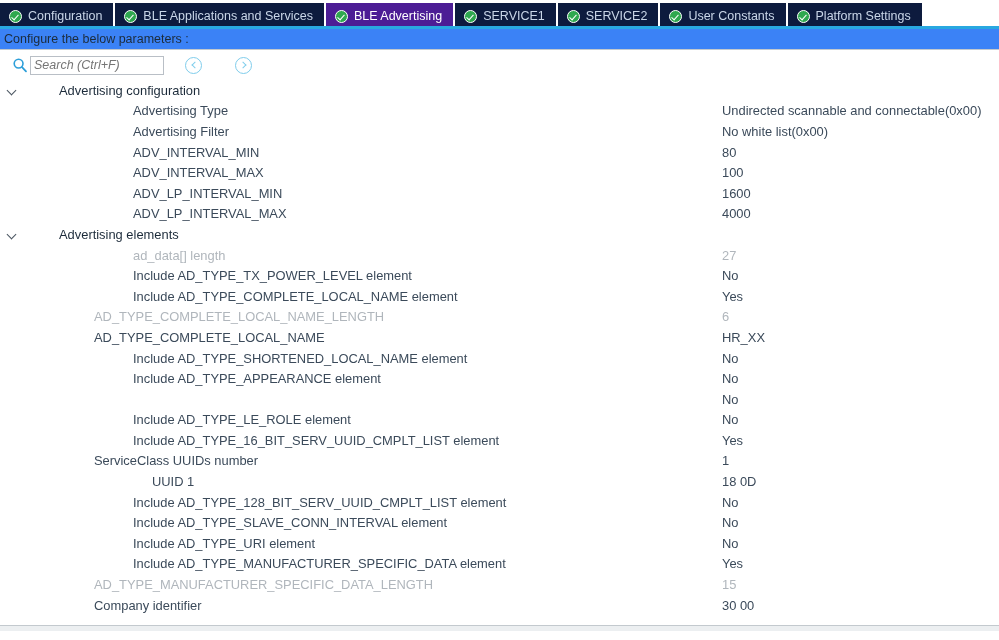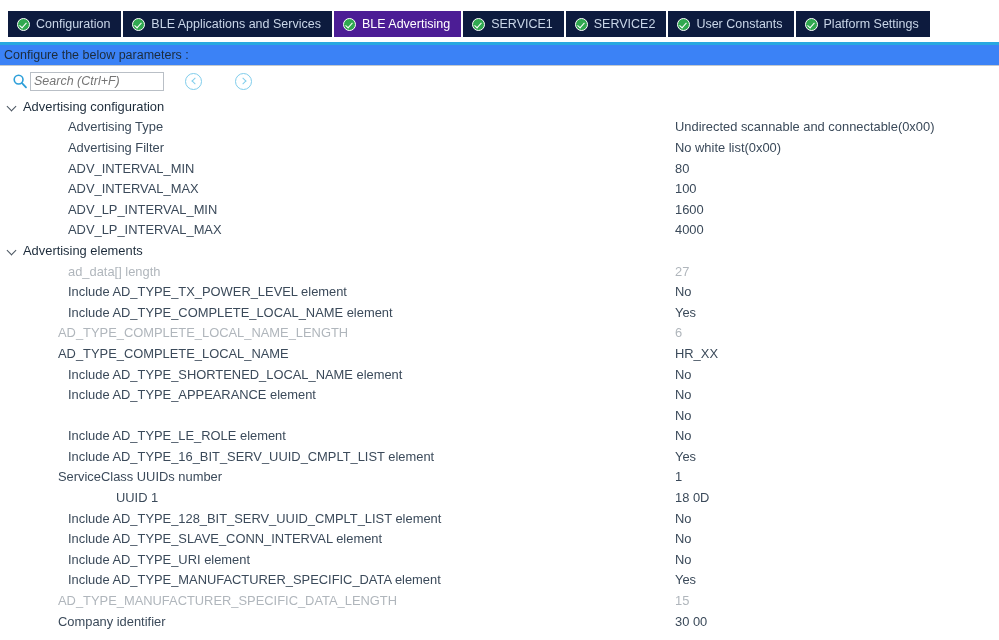--- a/index.html
+++ b/index.html
@@ -17,21 +17,21 @@
     -webkit-font-smoothing: antialiased;
   }
 
   
   .tabstrip {
     position: relative;
     height: 29px;
     background: #ffffff;
     display: flex;
     align-items: flex-end;
-    padding: 8px;
+    padding: 0;
   }
   .tabstrip::after {
     content: "";
     position: absolute;
     left: 0; right: 0; bottom: 0;
     height: 3px;
     background: #29a8e0;
   }
   .tab {
     position: relative;
@@ -153,24 +153,25 @@
     height: 20.6px;
     display: flex;
     align-items: center;
     white-space: nowrap;
     font-size: 12.9px;
     color: #3b4a5a;
     cursor: default;
   }
   .row .label {
     flex: 0 0 auto;
+    margin-left: 36px;
   }
   .row .value {
     position: absolute;
-    left: 675px;
+    left: 722px;
     color: #3b4a5a;
   }
   .row.group > .label {
     color: #1c2b3a;
   }
   .row.dim > .label, .row.dim .value {
     color: #b0b6bc;
   }
   .twisty {
     width: 13px;
@@ -185,21 +186,21 @@
     position: absolute;
     left: 2px;
     top: 3px;
     width: 6px;
     height: 6px;
     border: solid #4a5560;
     border-width: 0 1.5px 1.5px 0;
     transform: rotate(45deg);
   }
   .ind0 { padding-left: 0px; }
-  .ind1 { padding-left: 68px; }
+  .ind1 { padding-left: 97px; }
   .ind2 { padding-left: 58px; }
   .ind3 { padding-left: 116px; }
 
   .bottom-rule {
     position: absolute;
     left: 0; right: 0; bottom: 0;
     height: 5px;
     background: #eceff1;
     border-top: 1px solid #c3c9ce;
   }

